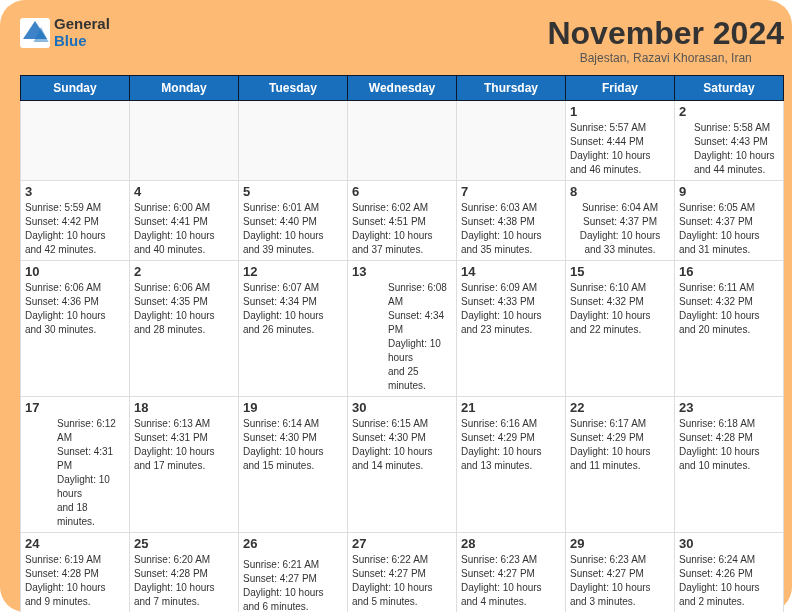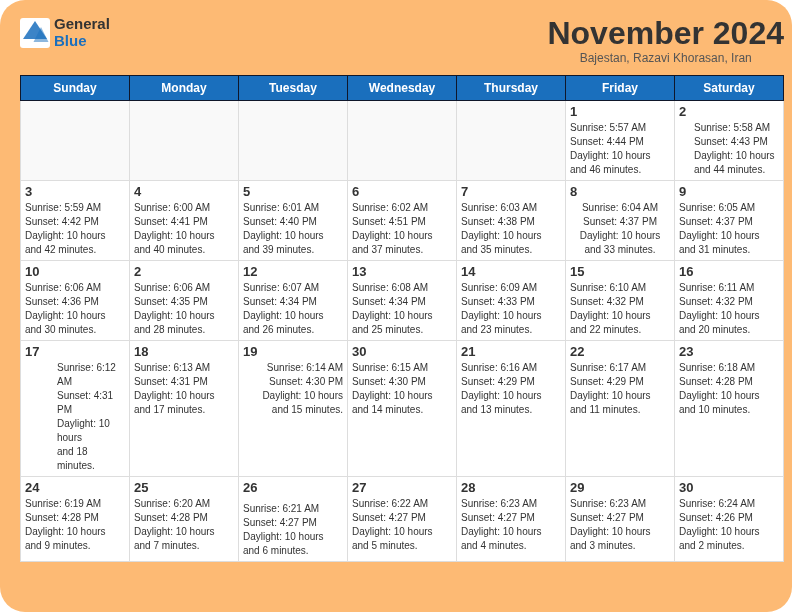--- a/index.html
+++ b/index.html
@@ -222,21 +222,21 @@
           </td>
           <td>
             <div class="day-number">12</div>
             <div class="day-info" style="white-space: pre-line;">Sunrise: 6:07 AM
 Sunset: 4:34 PM
 Daylight: 10 hours
 and 26 minutes.</div>
           </td>
           <td>
             <div class="day-number">13</div>
-            <div class="day-info" style="white-space: pre-line;">Sunrise: 6:08 AM
+            <div class="day-info" style="white-space: pre-line; margin-left: 36px;">Sunrise: 6:08 AM
 Sunset: 4:34 PM
 Daylight: 10 hours
 and 25 minutes.</div>
           </td>
           <td>
             <div class="day-number">14</div>
             <div class="day-info" style="white-space: pre-line;">Sunrise: 6:09 AM
 Sunset: 4:33 PM
 Daylight: 10 hours
 and 23 minutes.</div>
@@ -266,21 +266,21 @@
           </td>
           <td>
             <div class="day-number">18</div>
             <div class="day-info" style="white-space: pre-line;">Sunrise: 6:13 AM
 Sunset: 4:31 PM
 Daylight: 10 hours
 and 17 minutes.</div>
           </td>
           <td>
             <div class="day-number">19</div>
-            <div class="day-info" style="white-space: pre-line; text-align: right;">Sunrise: 6:14 AM
+            <div class="day-info" style="white-space: pre-line;">Sunrise: 6:14 AM
 Sunset: 4:30 PM
 Daylight: 10 hours
 and 15 minutes.</div>
           </td>
           <td>
             <div class="day-number">30</div>
             <div class="day-info" style="white-space: pre-line;">Sunrise: 6:15 AM
 Sunset: 4:30 PM
 Daylight: 10 hours
 and 14 minutes.</div>

